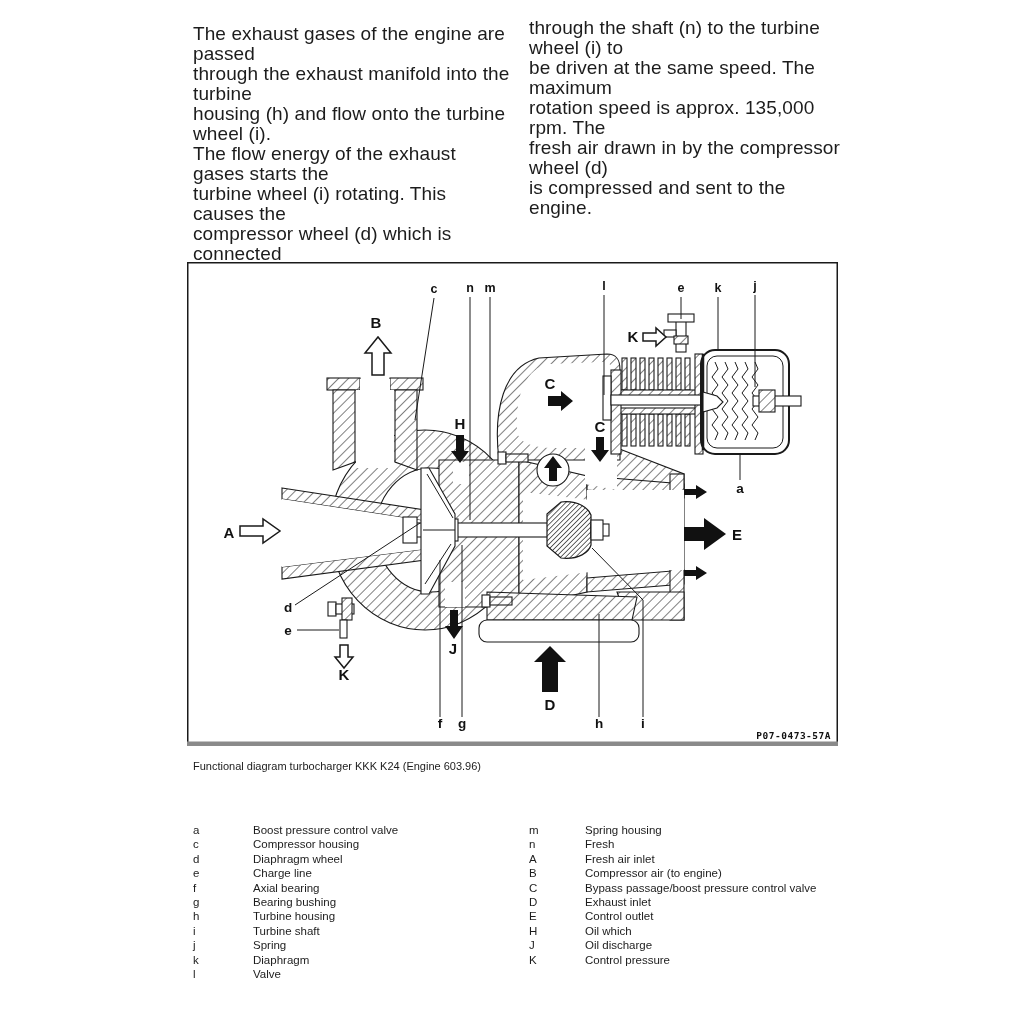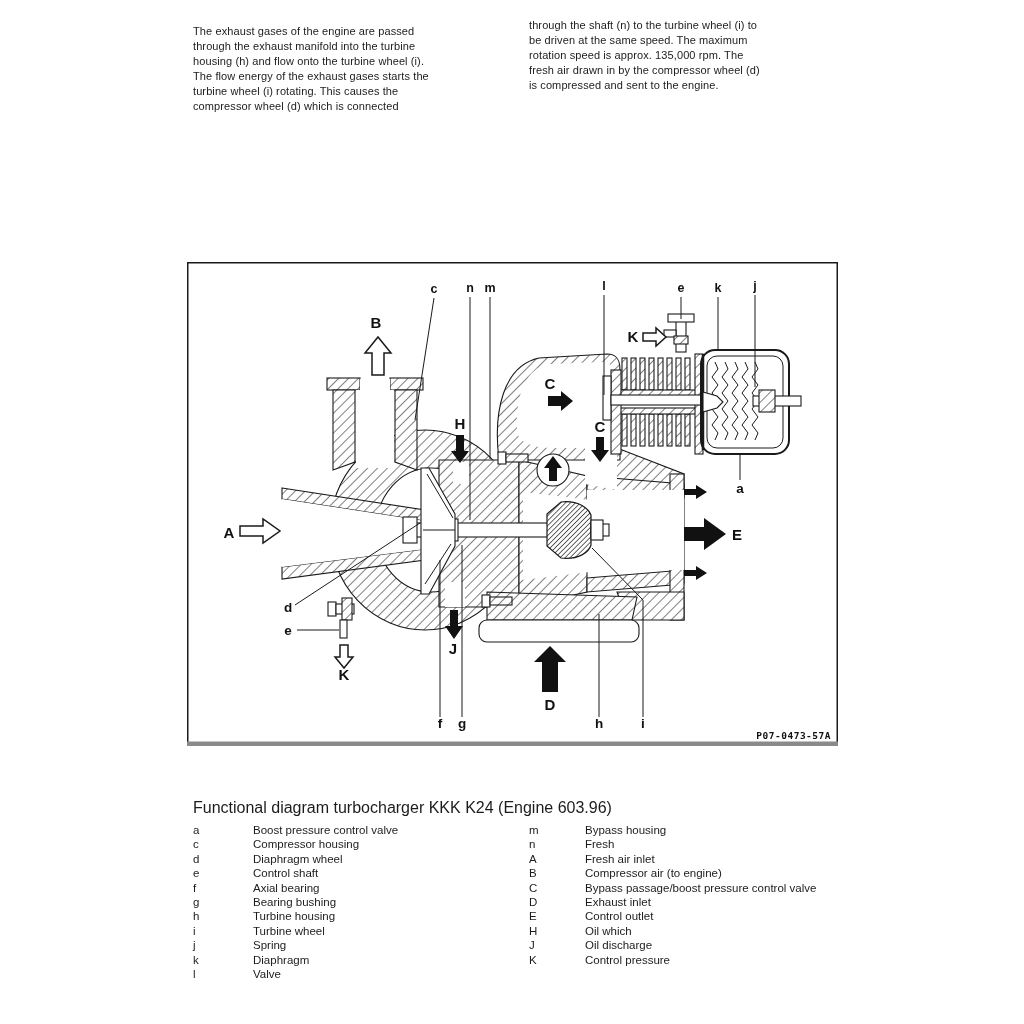--- a/index.html
+++ b/index.html
@@ -1,21 +1,21 @@
 <!DOCTYPE html>
 <html><head>
 <meta charset="utf-8">
 <style>
   html,body{margin:0;padding:0;background:#fff;}
   body{width:1024px;height:1024px;position:relative;font-family:"Liberation Sans",sans-serif;color:#1c1c1c;overflow:hidden;}
-  .col{position:absolute;width:318px;font-size:11px;line-height:15px;white-space:pre-line;letter-spacing:.1px;}
+  .col{position:absolute;width:318px;font-size:19px;line-height:20px;white-space:pre-line;letter-spacing:.1px;}
   #intro-left{left:193px;top:24px;}
   #intro-right{left:529px;top:18px;}
   #figure-frame{position:absolute;left:187px;top:262px;width:651px;height:484px;}
-  #caption{position:absolute;left:193px;top:799px;font-size:16px;}
+  #caption{position:absolute;left:193px;top:760px;font-size:11px;}
   .legend-col{position:absolute;top:823px;font-size:11.5px;line-height:14.4px;}
   #legend-left{left:193px;}
   #legend-right{left:529px;}
   .lrow{display:flex;}
   .lkey{width:60px;flex:0 0 60px;}
   .ldesc{white-space:nowrap;}
   #legend-right .lkey{width:56px;flex:0 0 56px;}
   
   .ht{fill:url(#h1);stroke:#1a1a1a;stroke-width:1.1;}
   .h2{fill:url(#h2);stroke:#1a1a1a;stroke-width:1.2;}
@@ -263,55 +263,55 @@
     <div class="lrow">
       <span class="lkey">c</span>
       <span class="ldesc">Compressor housing</span>
     </div>
     <div class="lrow">
       <span class="lkey">d</span>
       <span class="ldesc">Diaphragm wheel</span>
     </div>
     <div class="lrow">
       <span class="lkey">e</span>
-      <span class="ldesc">Control shaft</span>
+      <span class="ldesc">Charge line</span>
     </div>
     <div class="lrow">
       <span class="lkey">f</span>
       <span class="ldesc">Axial bearing</span>
     </div>
     <div class="lrow">
       <span class="lkey">g</span>
       <span class="ldesc">Bearing bushing</span>
     </div>
     <div class="lrow">
       <span class="lkey">h</span>
       <span class="ldesc">Turbine housing</span>
     </div>
     <div class="lrow">
       <span class="lkey">i</span>
-      <span class="ldesc">Turbine wheel</span>
+      <span class="ldesc">Turbine shaft</span>
     </div>
     <div class="lrow">
       <span class="lkey">j</span>
       <span class="ldesc">Spring</span>
     </div>
     <div class="lrow">
       <span class="lkey">k</span>
       <span class="ldesc">Diaphragm</span>
     </div>
     <div class="lrow">
       <span class="lkey">l</span>
       <span class="ldesc">Valve</span>
     </div>
   </div>
 <div id="legend-right" class="legend-col">
     <div class="lrow">
       <span class="lkey">m</span>
-      <span class="ldesc">Bypass housing</span>
+      <span class="ldesc">Spring housing</span>
     </div>
     <div class="lrow">
       <span class="lkey">n</span>
       <span class="ldesc">Fresh</span>
     </div>
     <div class="lrow">
       <span class="lkey">A</span>
       <span class="ldesc">Fresh air inlet</span>
     </div>
     <div class="lrow">

